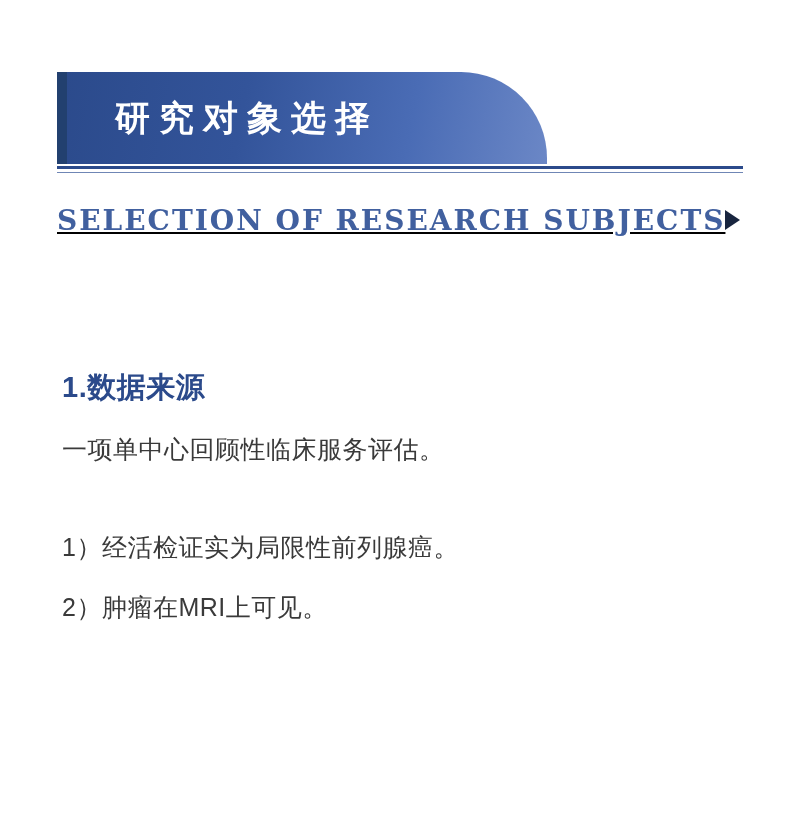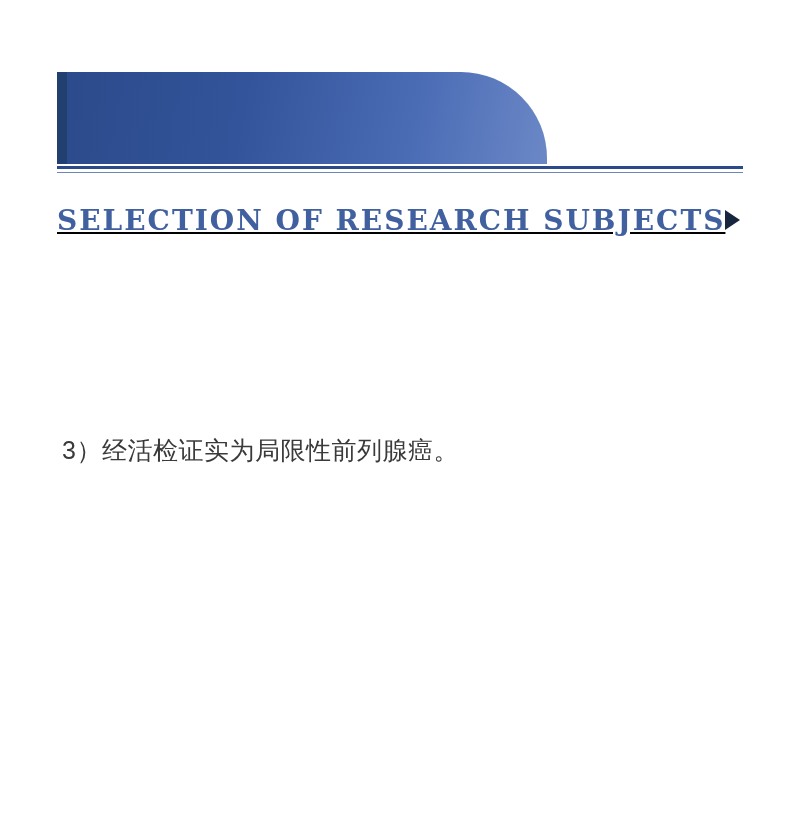--- a/index.html
+++ b/index.html
@@ -151,33 +151,39 @@
   .gap-2 { margin-top: 62px; }
 </style>
 </head>
 <body>
 
 <div class="page">
 
   <div class="banner-wrap">
     <div class="banner"></div>
     <div class="banner-notch"></div>
+    <div class="banner-title">研究对象选择</div>
   </div>
 
   <div class="rule-thick"></div>
   <div class="rule-thin"></div>
 
   <div class="subtitle-row">
     <div class="subtitle">SELECTION OF RESEARCH SUBJECTS</div>
     <div class="triangle"></div>
   </div>
 
   <div class="content">
 
+    <div class="section">
+      <h2 class="sec-heading">1.数据来源</h2>
+      <p class="sec-para">一项单中心回顾性临床服务评估。</p>
+    </div>
 
     <div class="section gap-2">
       <ul class="sec-list">
-        <li>3）经活检证实为局限性前列腺癌。</li>
+        <li>1）经活检证实为局限性前列腺癌。</li>
+        <li>2）肿瘤在MRI上可见。</li>
       </ul>
     </div>
 
   </div>
 </div>
 
 </body></html>

